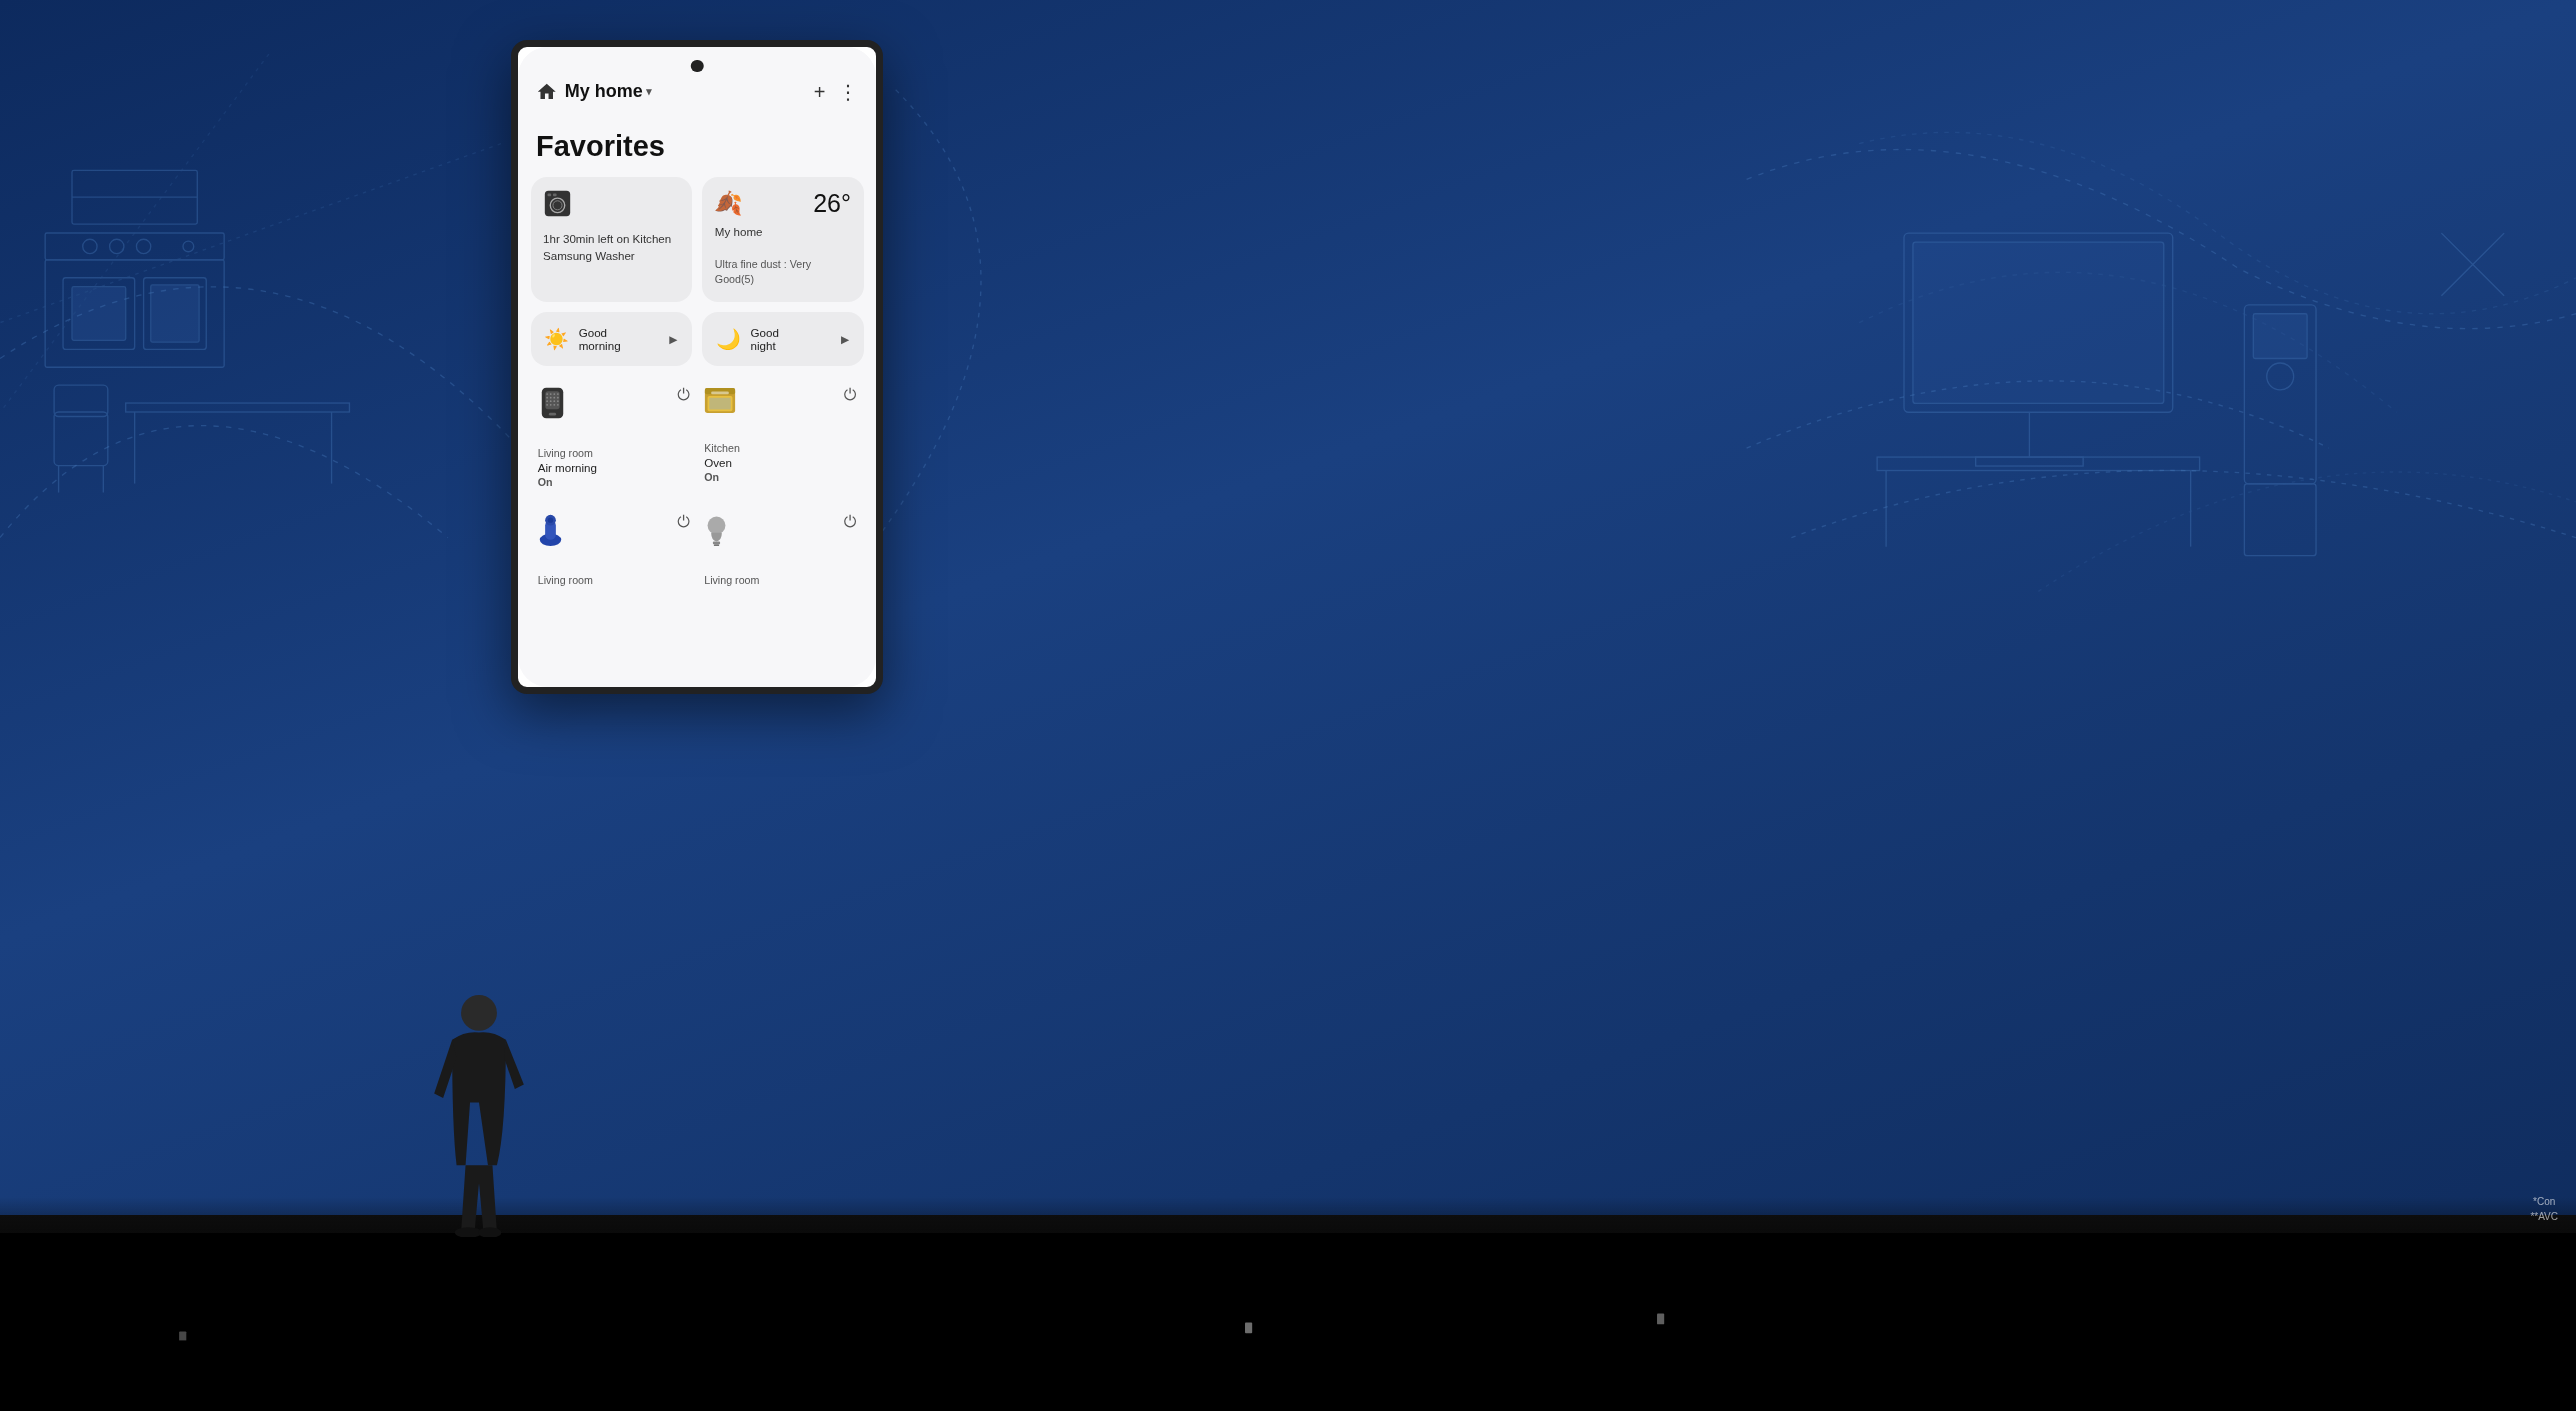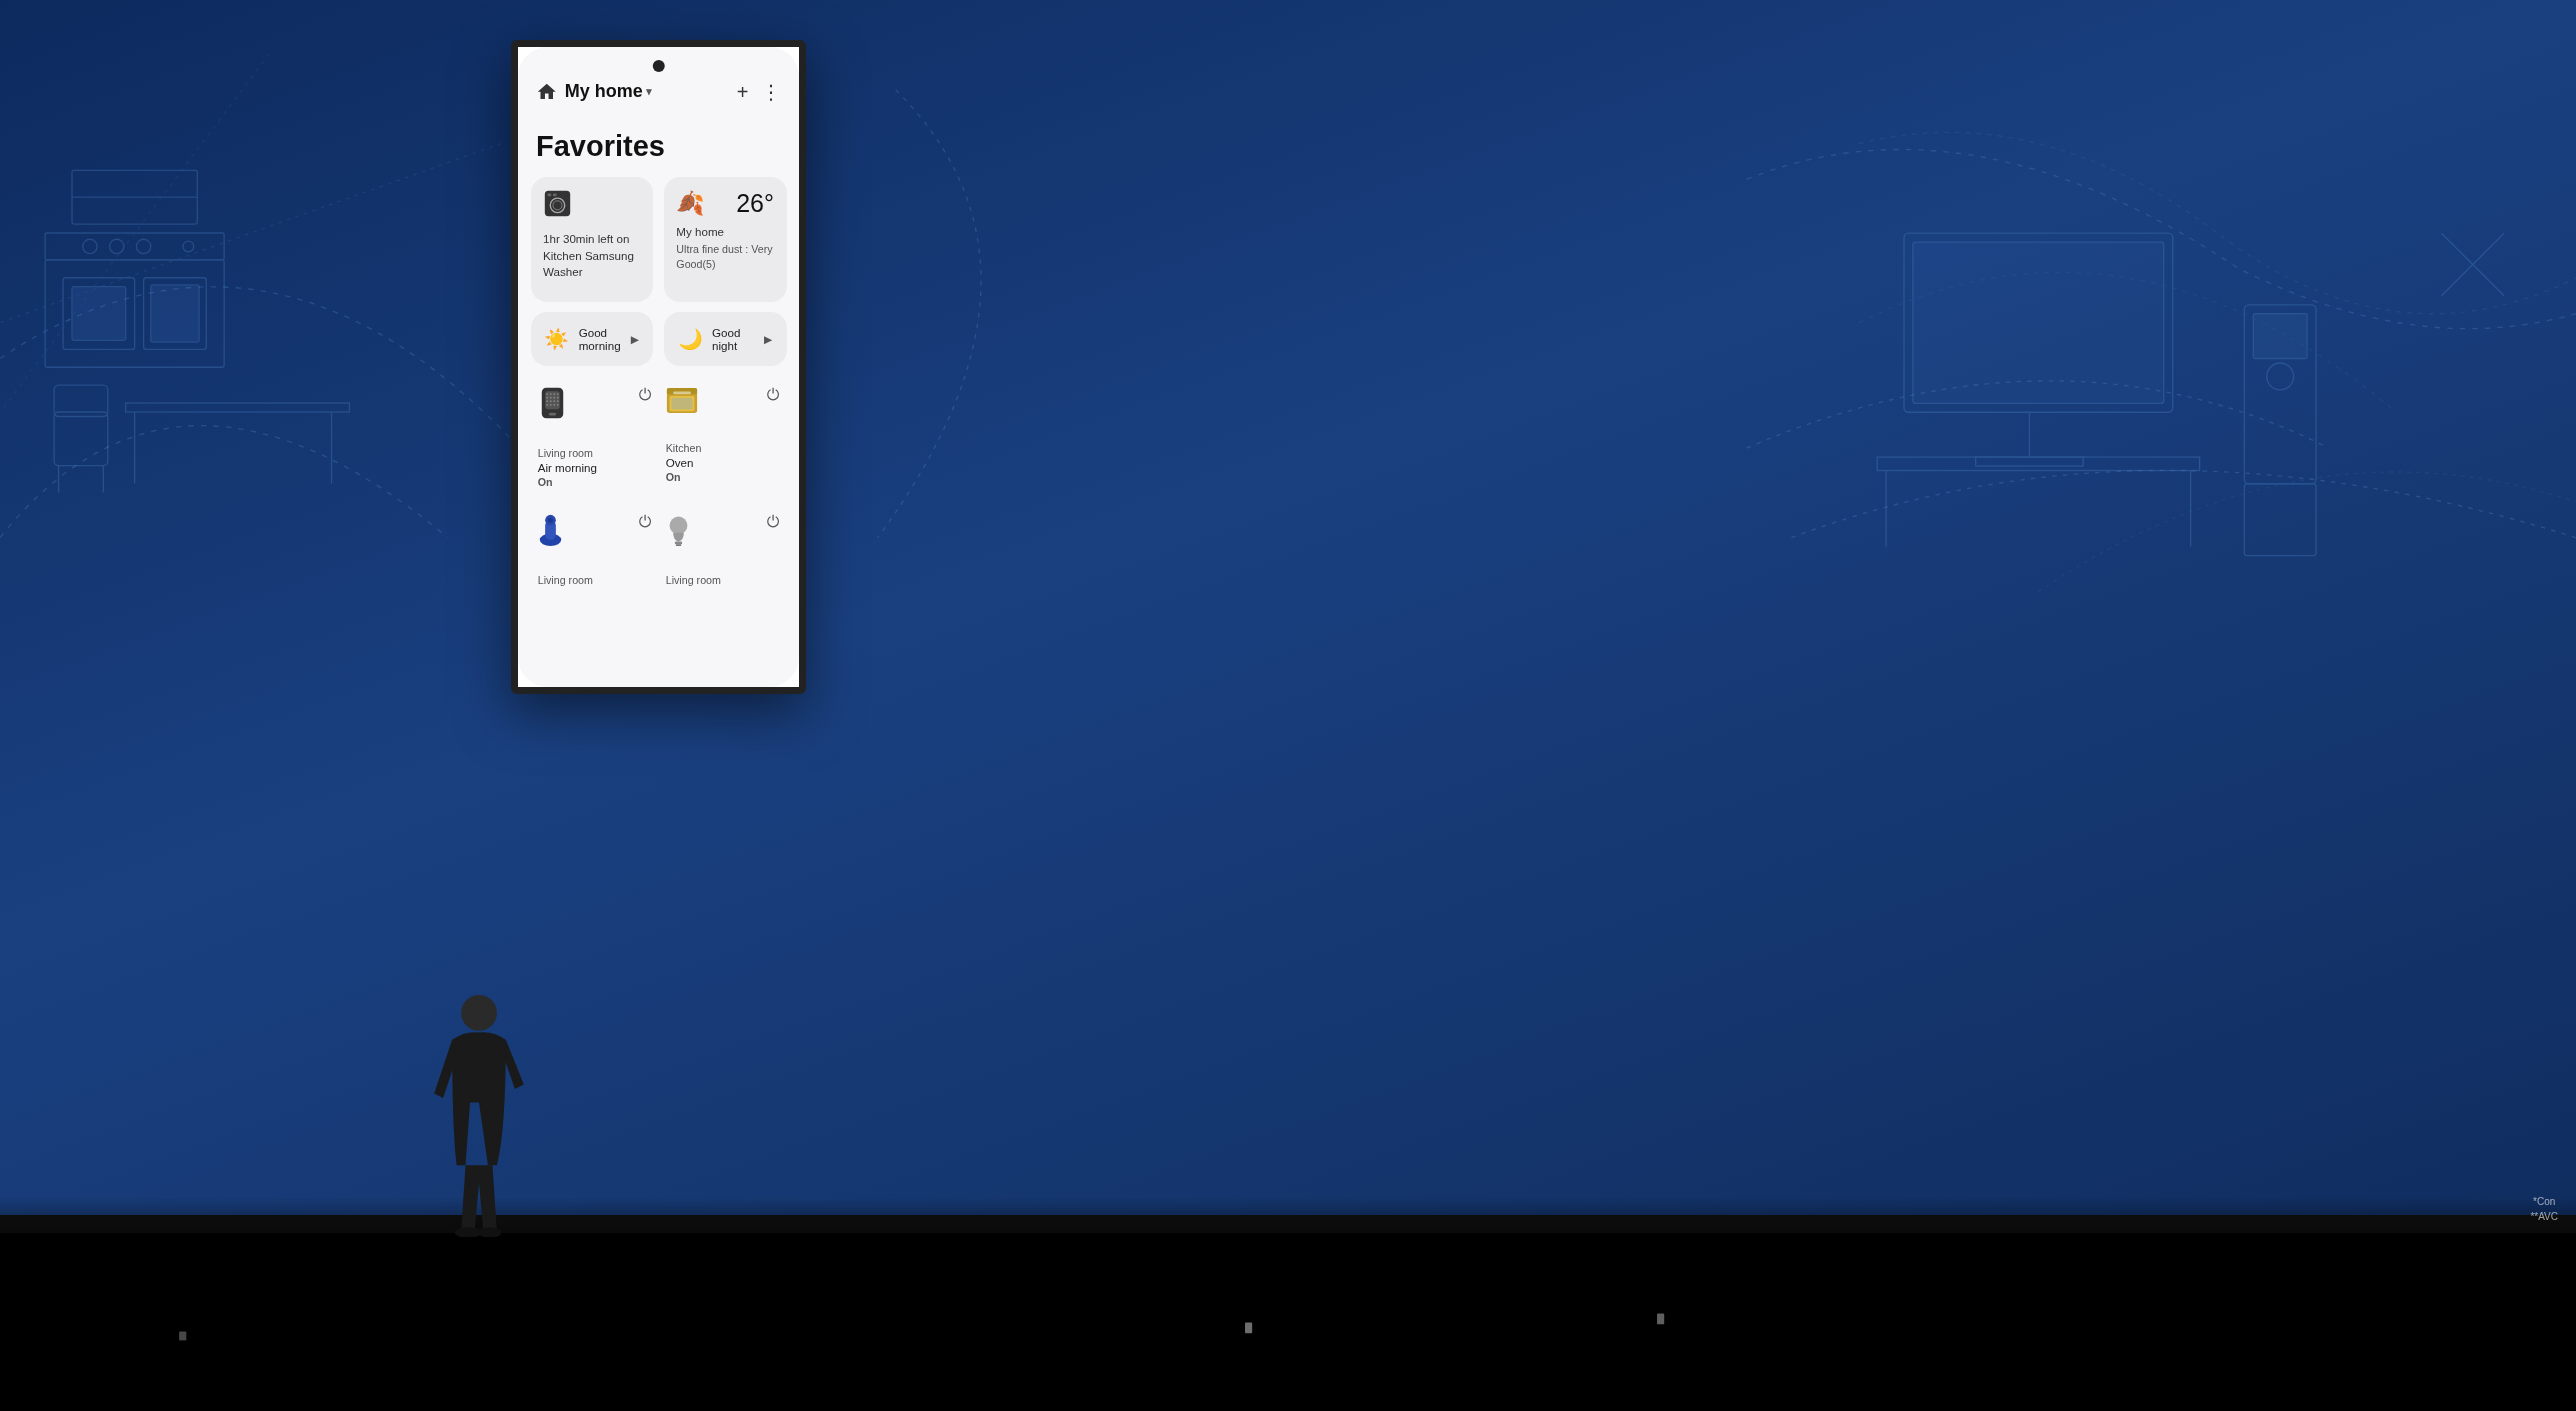--- a/index.html
+++ b/index.html
@@ -28,24 +28,24 @@
       right: 0;
       height: 197px;
       background: linear-gradient(to bottom, #111 0%, #222 100%);
     }
 
     
     .phone-container {
       position: absolute;
       top: 40px;
       left: 511px;
-      width: 295px;
+      width: 372px;
       height: 654px;
       background: #fff;
-      border-radius: 6px;
+      border-radius: 16px;
       border: 7.2px solid #222;
       overflow: hidden;
       box-shadow: 0 18px 54px rgba(0,0,0,0.5);
     }
 
     
     .phone-screen {
       width: 100%;
       height: 100%;
       background: #f7f7f9;
@@ -179,21 +179,21 @@
 
     .weather-location {
       font-size: 11.6px;
       color: #333;
       font-weight: 500;
     }
 
     .weather-detail {
       font-size: 10.7px;
       color: #555;
-      margin-top: 4px;
+      margin-top: 19px;
       line-height: 1.4;
     }
 
     
     .scene-row {
       display: grid;
       grid-template-columns: 1fr 1fr;
       gap: 10.7px;
       padding: 10.7px 12.5px;
     }

